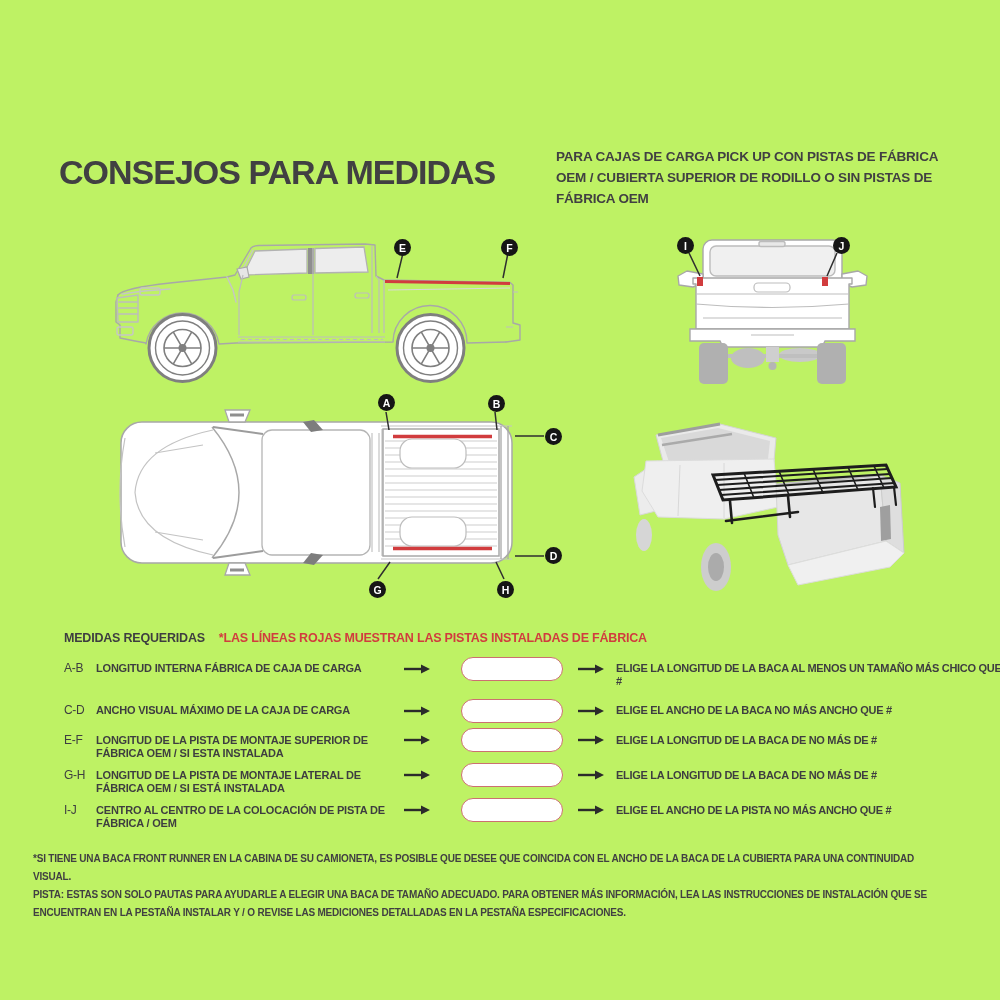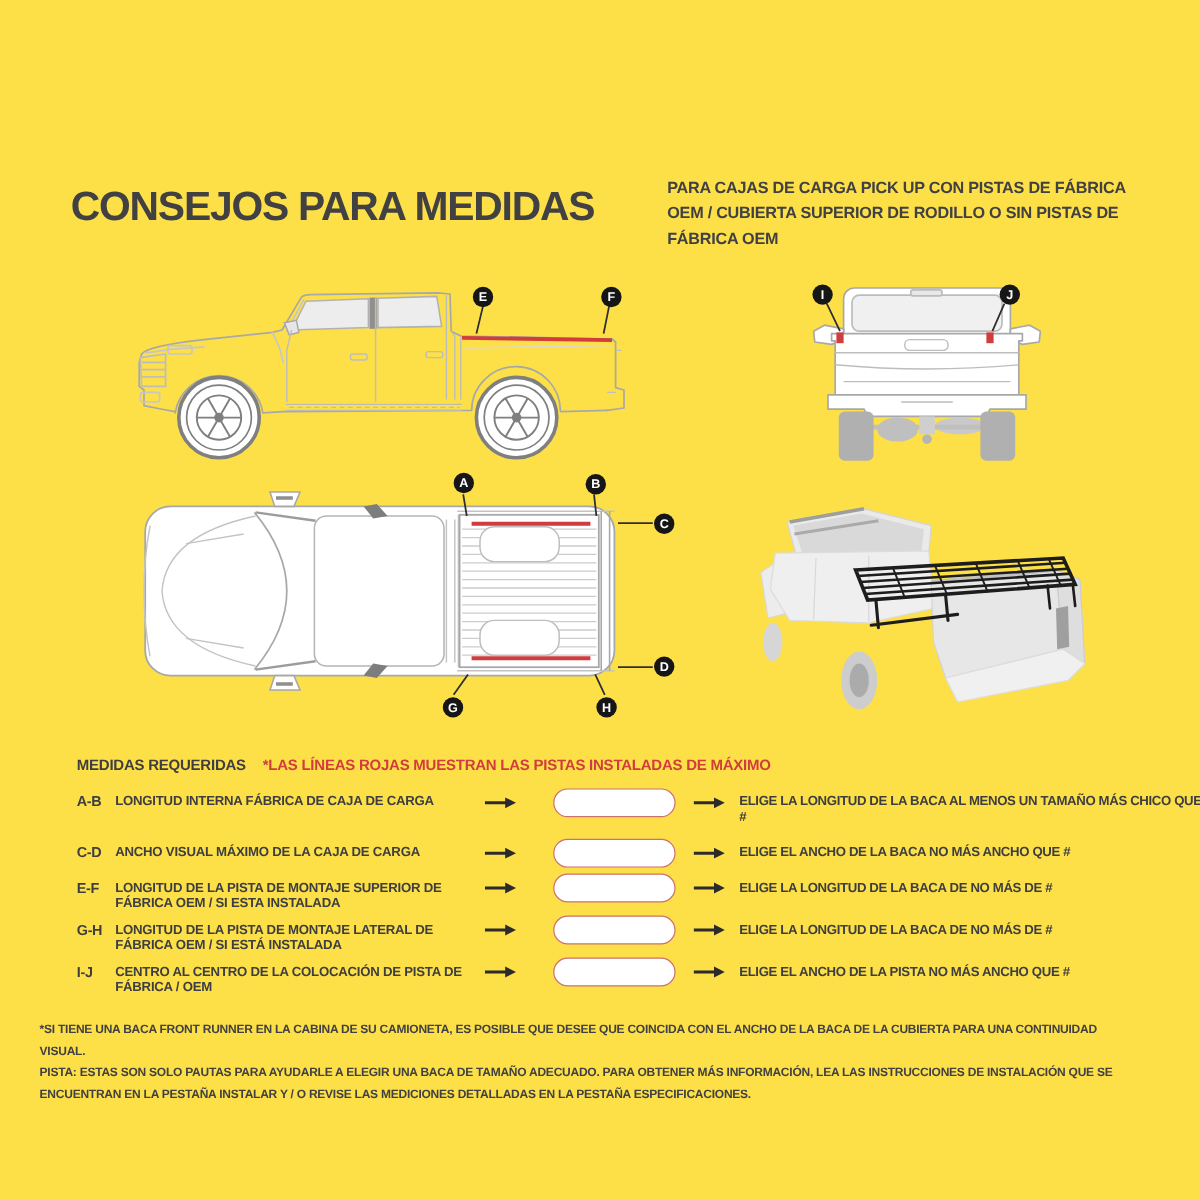--- a/index.html
+++ b/index.html
@@ -1,16 +1,16 @@
 <!DOCTYPE html>
 <html><head>
 <meta charset="utf-8">
 <style>
   html,body{margin:0;padding:0;background:#fff;}
-  #page{position:relative;width:1000px;height:1000px;background:#fde047;overflow:hidden;
+  #page{position:relative;width:1000px;height:1000px;background:#bef264;overflow:hidden;
         font-family:"Liberation Sans",sans-serif;color:#3e3e40;}
   
   #title{position:absolute;left:59px;top:153px;font-size:34px;font-weight:bold;
          letter-spacing:-1px;color:#414042;white-space:nowrap;}
   #subtitle{position:absolute;left:540px;top:146px;width:382px;font-size:13.5px;font-weight:bold;
             line-height:21px;letter-spacing:-0.2px;color:#414042;margin-left:16px;}
   
   .illus{position:absolute;}
   #side-view{left:108px;top:232px;width:432px;height:158px;}
   #rear-view{left:663px;top:232px;width:215px;height:158px;}
@@ -18,21 +18,21 @@
   #truck-3d{left:628px;top:415px;width:295px;height:205px;}
   
   .marker{position:absolute;width:17px;height:17px;border-radius:50%;background:#161616;color:#fff;
           font-size:10.5px;font-weight:bold;display:flex;align-items:center;justify-content:center;}
   
   #measurements{position:absolute;left:64px;top:631px;width:940px;}
   .m-head{display:flex;gap:14px;margin-bottom:17px;font-size:12.5px;font-weight:bold;letter-spacing:-0.2px;}
   .m-head .note{color:#d13c3e;}
   .m-row{display:flex;align-items:flex-start;}
   .m-row.mb16{margin-bottom:16px;} .m-row.mb11{margin-bottom:11px;} .m-row.mb9{margin-bottom:9px;}
-  .m-key{width:32px;font-size:12px;font-weight:bold;line-height:13px;letter-spacing:-0.3px;}
+  .m-key{width:32px;font-size:12px;font-weight:normal;line-height:13px;letter-spacing:-0.3px;}
   .m-desc{width:295px;font-size:11px;font-weight:bold;line-height:13px;letter-spacing:-0.2px;}
   .m-arr1{width:57px;padding-left:13px;box-sizing:content-box;margin-top:1.5px;}
   .arrow-svg{display:block;}
   .m-pill{width:102px;height:24px;border:1.6px solid #cc7070;border-radius:13px;margin-top:-5.5px;
           box-sizing:border-box;background:#fff;}
   .m-arr2{margin-left:15px;margin-top:1.5px;}
   .m-instr{margin-left:12px;flex:1;font-size:11px;font-weight:bold;line-height:13px;letter-spacing:-0.3px;}
   
   #footnotes{position:absolute;left:33px;top:814px;width:905px;font-size:10px;font-weight:bold;
              line-height:18px;letter-spacing:-0.2px;color:#414042;margin-top:36px;}
@@ -177,21 +177,21 @@
   <div class="marker" style="left:394px;top:239px;">E</div>
   <div class="marker" style="left:501px;top:239px;">F</div>
   <div class="marker" style="left:369px;top:581px;">G</div>
   <div class="marker" style="left:497px;top:581px;">H</div>
   <div class="marker" style="left:677px;top:237px;">I</div>
   <div class="marker" style="left:833px;top:237px;">J</div>
 
   <div id="measurements">
     <div class="m-head">
       <span>MEDIDAS REQUERIDAS</span>
-      <span class="note">*LAS LÍNEAS ROJAS MUESTRAN LAS PISTAS INSTALADAS DE MÁXIMO</span>
+      <span class="note">*LAS LÍNEAS ROJAS MUESTRAN LAS PISTAS INSTALADAS DE FÁBRICA</span>
     </div>
 
     <div class="m-row mb16">
       <span class="m-key">A-B</span>
       <div class="m-desc">LONGITUD INTERNA FÁBRICA DE CAJA DE CARGA</div>
       <span class="m-arr1">
           <svg class="arrow-svg" width="26" height="10" viewBox="0 0 26 10">
             <path d="M0,5 H18" stroke="#2b2b2b" stroke-width="2.4"></path>
             <path d="M17,0.5 L26,5 L17,9.5 Z" fill="#2b2b2b"></path>
           </svg>

